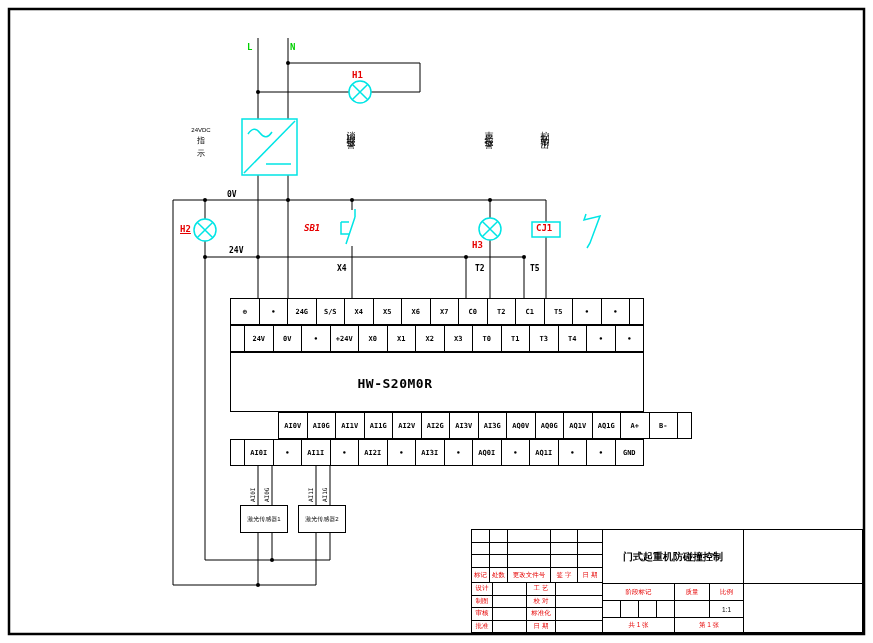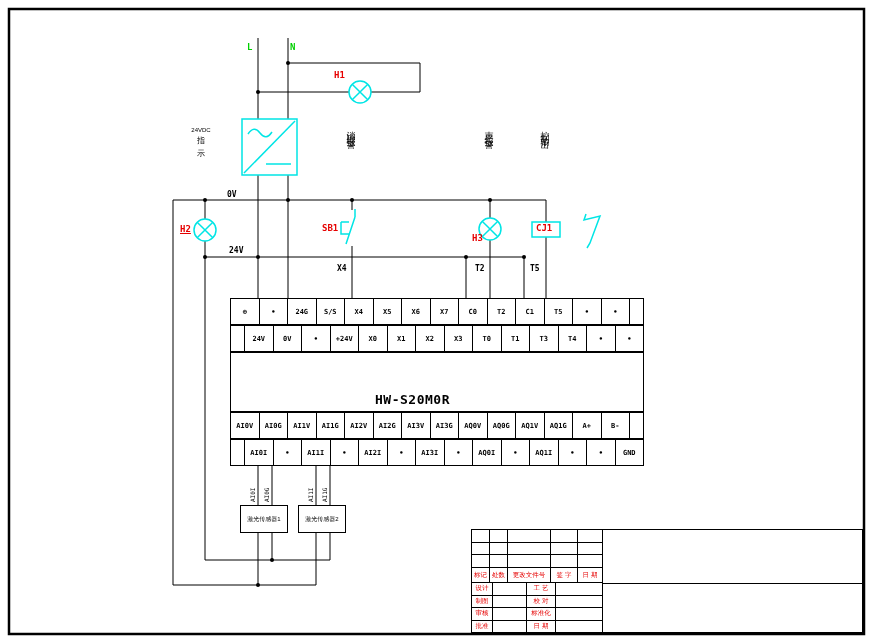--- a/index.html
+++ b/index.html
@@ -17,22 +17,22 @@
   .psu-lbl .cjk{font-size:8px;line-height:13px;display:block;}
   
   .trow{position:absolute;left:230px;width:414px;height:27px;display:grid;gap:1px;
         background:#000;padding:1px;box-sizing:border-box;}
   .trow .c{background:#fff;display:flex;align-items:center;justify-content:center;
            font:bold 7px "DejaVu Sans Mono",monospace;color:#000;overflow:hidden;}
   .cols-a{grid-template-columns:repeat(14,1fr) 13px;}
   .cols-b{grid-template-columns:13px repeat(14,1fr);}
   #plcbox{position:absolute;left:230px;top:352px;width:414px;height:60px;
           border:1px solid #000;box-sizing:border-box;}
-  #plcname{position:absolute;left:320px;top:376px;width:130px;text-align:right;
-           font:bold 13px "DejaVu Sans Mono",monospace;letter-spacing:0.5px;color:#000;margin-top:16px;}
+  #plcname{position:absolute;left:330px;top:376px;width:130px;text-align:center;
+           font:bold 13px "DejaVu Sans Mono",monospace;letter-spacing:0.5px;color:#000;}
   .sensorbox{position:absolute;top:505px;width:48px;height:28px;border:1px solid #000;
              box-sizing:border-box;display:flex;align-items:center;justify-content:center;
              font:6px "Liberation Sans",sans-serif;color:#000;background:#fff;}
   .wlbl{position:absolute;font:6px "DejaVu Sans Mono",monospace;color:#000;
         transform:rotate(-90deg);transform-origin:left top;white-space:nowrap;}
   
   #tb{position:absolute;left:471px;top:529px;width:392px;height:104px;
       border:1px solid #000;box-sizing:border-box;display:flex;background:#000;gap:1px;}
   #tb .col{display:flex;flex-direction:column;gap:1px;background:#000;}
   .g{display:grid;gap:1px;background:#000;}
@@ -108,37 +108,37 @@
 
     <g stroke="#00e5e5" stroke-width="1.5">
       <rect x="532" y="222" width="28" height="15" fill="#fff"></rect>
     </g>
 
     <path fill="none" stroke="#00e5e5" stroke-width="1.5" d="M586,214 L584,220 L600,216 L590,243 L587,248"></path>
   </svg>
 
   <div class="lbl green abs" style="left:247px;top:42px;">L</div>
   <div class="lbl green abs" style="left:290px;top:42px;">N</div>
-  <div class="lbl red abs" style="left:334px;top:70px;">H1</div>
+  <div class="lbl red abs" style="left:352px;top:70px;">H1</div>
 
   <div class="psu-lbl">
     <span>24VDC</span>
     <span class="cjk">指</span>
     <span class="cjk">示</span>
   </div>
 
   <div class="vtext" style="left:344px;top:124px;">消除报警</div>
   <div class="vtext" style="left:482px;top:124px;">声光报警</div>
   <div class="vtext" style="left:538px;top:124px;">控制输出</div>
 
   <div class="lbl abs" style="left:227px;top:190px;">0V</div>
   <div class="lbl abs" style="left:229px;top:246px;">24V</div>
   <div class="lbl red abs" style="left:180px;top:224px;text-decoration:underline;">H2</div>
-  <div class="lbl red abs" style="left:322px;top:223px;">SB1</div>
-  <div class="lbl red abs" style="left:472px;top:233px;">H3</div>
+  <div class="lbl red abs" style="left:304px;top:223px;font-style:italic;">SB1</div>
+  <div class="lbl red abs" style="left:472px;top:240px;">H3</div>
   <div class="lbl red abs" style="left:536px;top:223px;">CJ1</div>
   <div class="lbl abs" style="left:337px;top:264px;">X4</div>
   <div class="lbl abs" style="left:475px;top:264px;">T2</div>
   <div class="lbl abs" style="left:530px;top:264px;">T5</div>
 
   <div class="trow cols-a" style="top:298px;">
     <span class="c">⊕</span>
     <span class="c">•</span>
     <span class="c">24G</span>
     <span class="c">S/S</span>
@@ -168,21 +168,21 @@
     <span class="c">T1</span>
     <span class="c">T3</span>
     <span class="c">T4</span>
     <span class="c">•</span>
     <span class="c">•</span>
   </div>
 
   <div id="plcbox"></div>
   <div id="plcname">HW-S20M0R</div>
 
-  <div class="trow cols-a" style="top:412px;">
+  <div class="trow cols-a" style="top:412px;margin-left:48px;">
     <span class="c">AI0V</span>
     <span class="c">AI0G</span>
     <span class="c">AI1V</span>
     <span class="c">AI1G</span>
     <span class="c">AI2V</span>
     <span class="c">AI2G</span>
     <span class="c">AI3V</span>
     <span class="c">AI3G</span>
     <span class="c">AQ0V</span>
     <span class="c">AQ0G</span>
@@ -256,19 +256,39 @@
         <span class="c2 r">审核</span>
           <span class="c2"></span>
           <span class="c2 r">标准化</span>
           <span class="c2"></span>
         <span class="c2 r">批准</span>
           <span class="c2"></span>
           <span class="c2 r">日 期</span>
           <span class="c2"></span>
       </div>
     </div>
+    <div class="col" style="width:140px;">
+      <div id="tb-title" style="height:53px;">门式起重机防碰撞控制</div>
+      <div class="g" style="grid-template-columns:71px 34px 1fr;height:16px;">
+        <span class="c2 r">阶段标记</span>
+        <span class="c2 r">质量</span>
+        <span class="c2 r">比例</span>
+      </div>
+      <div class="g" style="grid-template-columns:17px 17px 17px 17px 34px 1fr;height:16px;">
+        <span class="c2"></span>
+        <span class="c2"></span>
+        <span class="c2"></span>
+        <span class="c2"></span>
+        <span class="c2"></span>
+        <span class="c2">1:1</span>
+      </div>
+      <div class="g" style="grid-template-columns:71px 1fr;flex:1;">
+        <span class="c2 r">共 1 张</span>
+        <span class="c2 r">第 1 张</span>
+      </div>
+    </div>
     <div class="col" style="flex:1;">
       <div class="fill" style="flex:0 0 53px;"></div>
       <div class="fill"></div>
     </div>
   </div>
 
 </div>
 
 </body></html>

